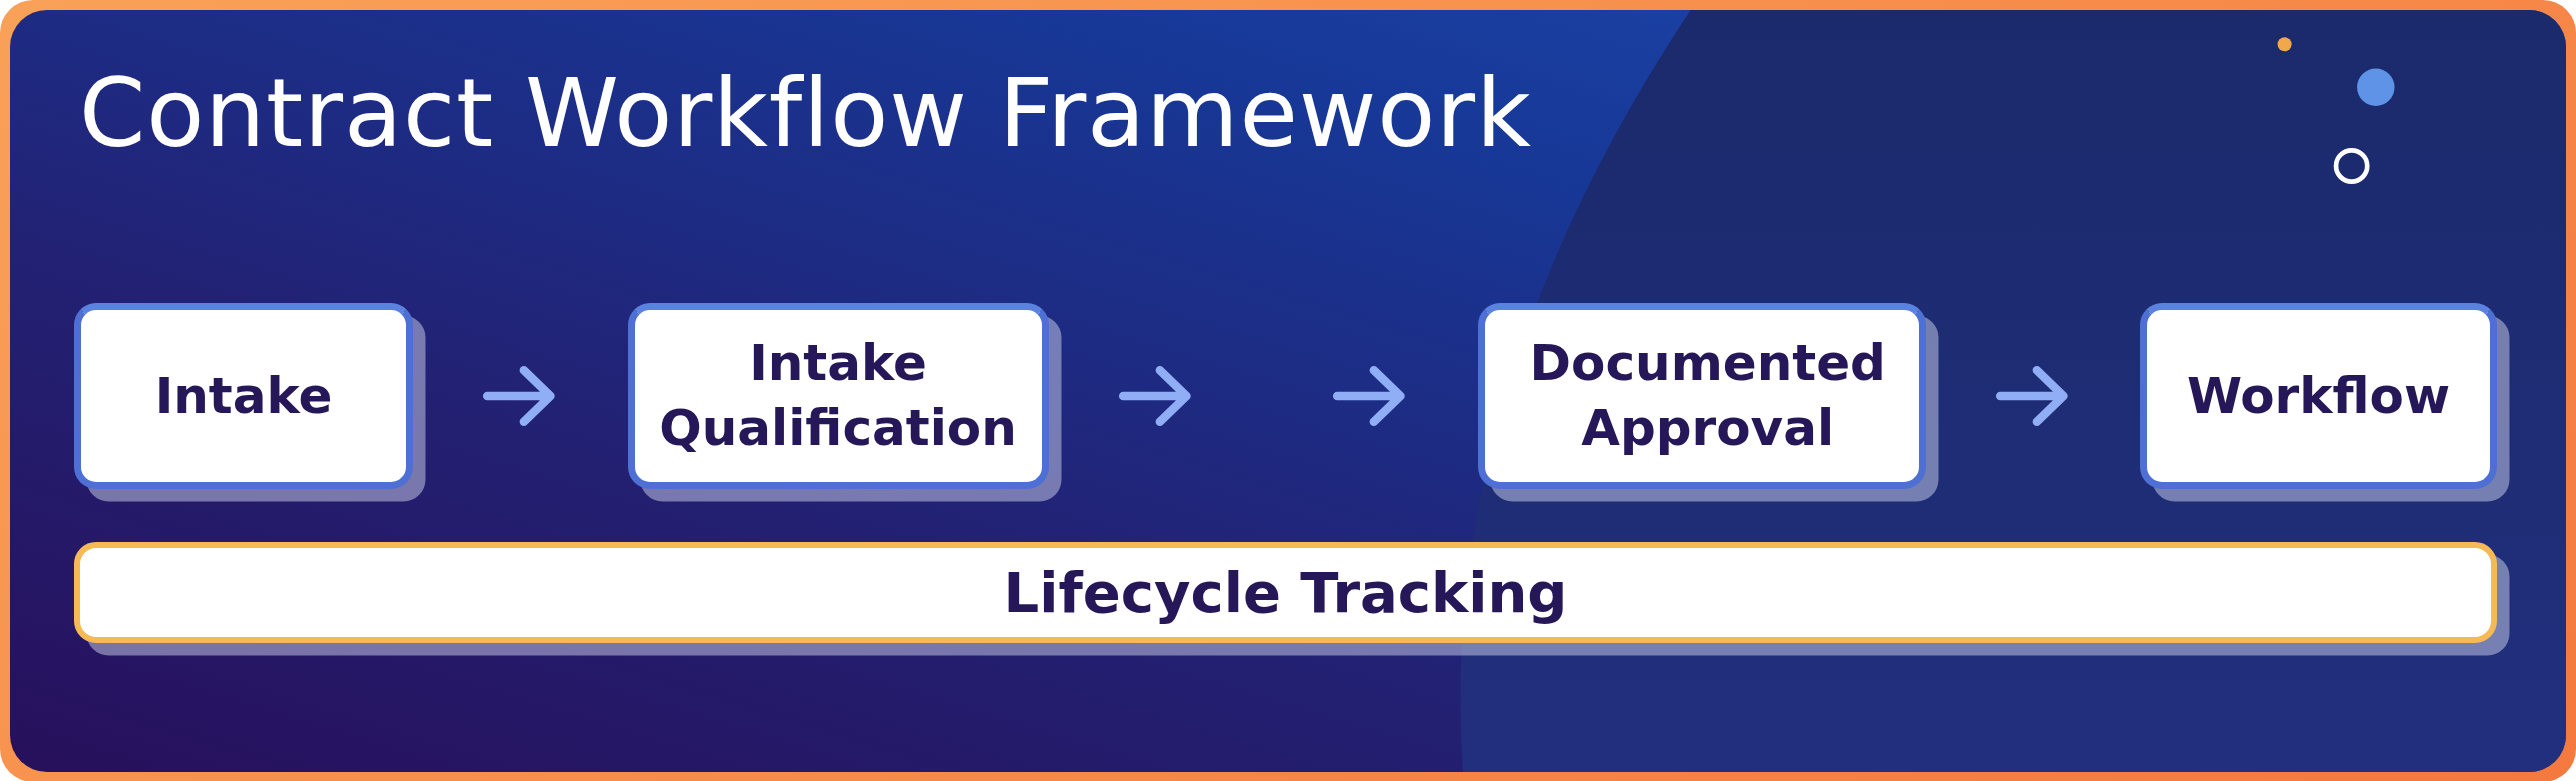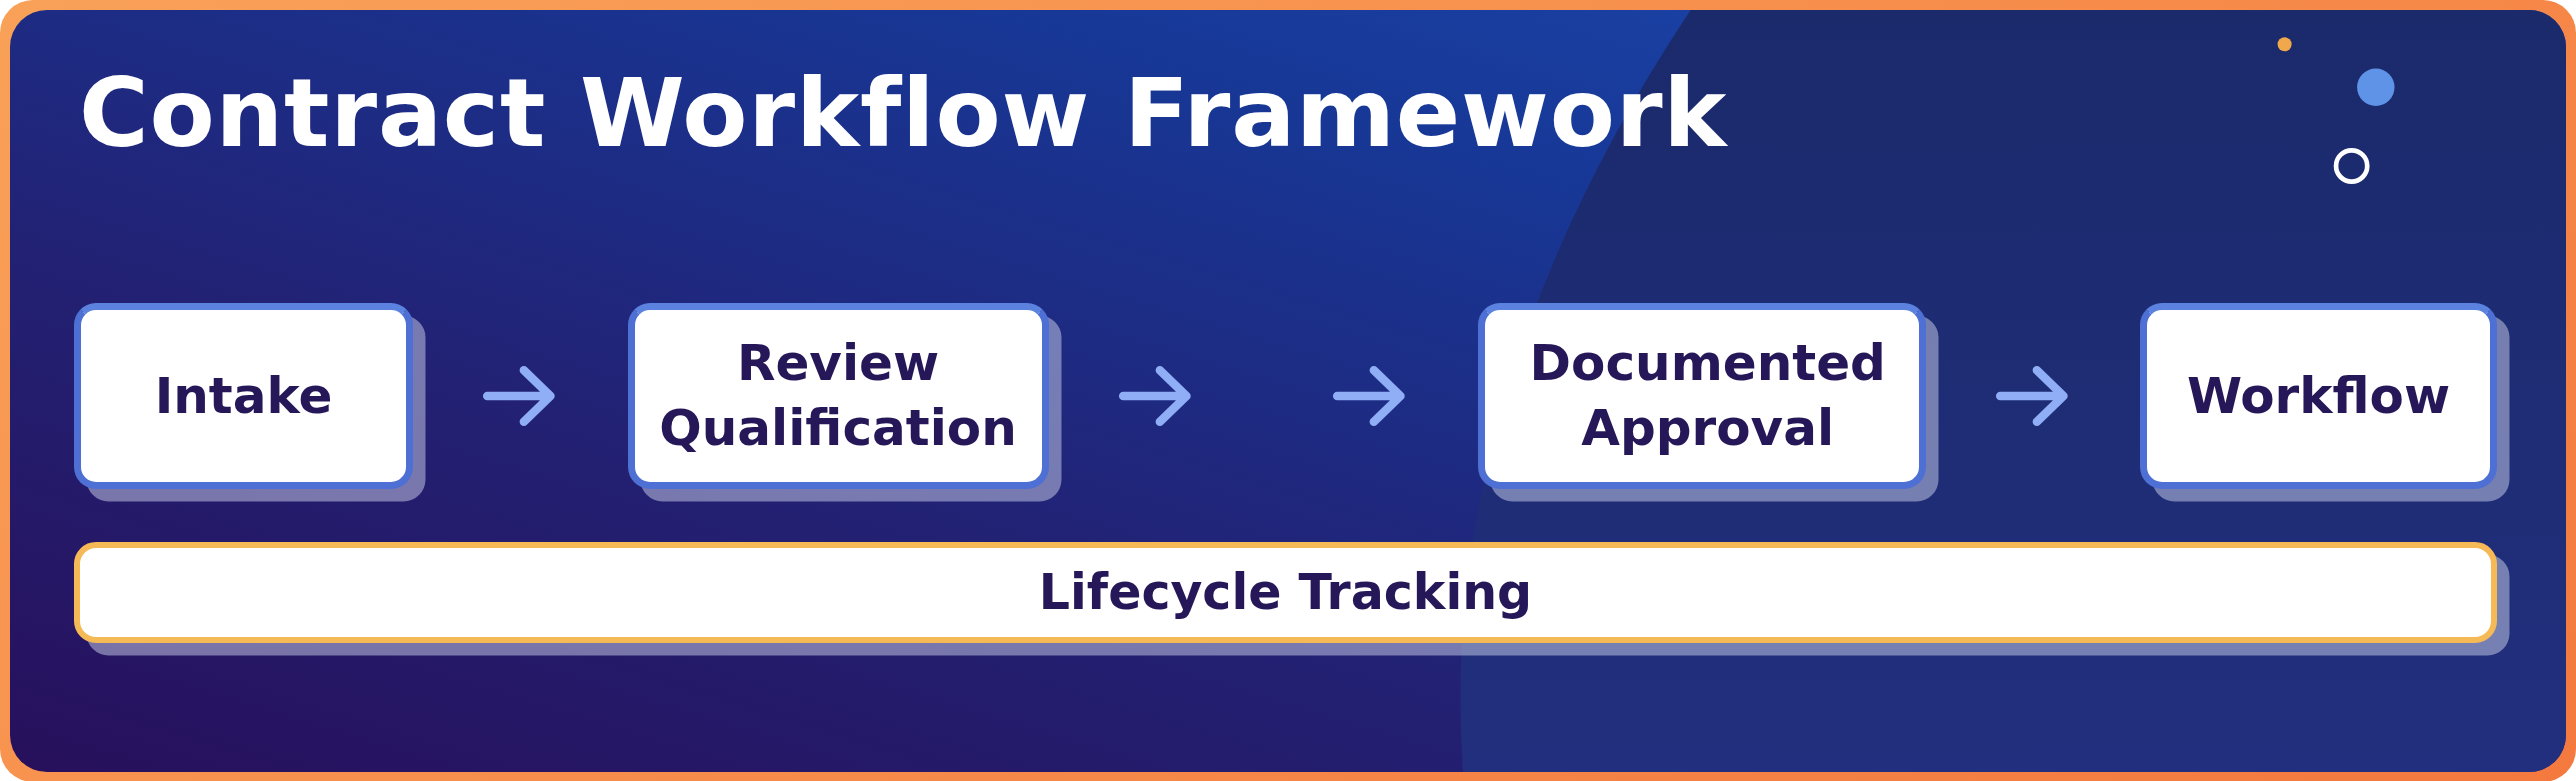--- a/index.html
+++ b/index.html
@@ -43,21 +43,21 @@
   .bg .shape { fill: url(#bgShapeGrad); }
   .bg .dot-orange { fill: var(--dot_orange, #F1A84C); }
   .bg .dot-blue   { fill: var(--dot_blue, #5E93E8); }
   .bg .ring-white { fill: none; stroke: var(--ring_white, #FFFFFF); stroke-width: 6px; }
 
   .title {
     position: absolute;
     left: 69px; top: 48px;
     margin: 0;
     font-size: 95px;
-    font-weight: bold;
+    font-weight: normal;
     letter-spacing: 0.8px;
     color: var(--title_text, #FFFFFF);
     white-space: nowrap;
   }
 
   .row {
     position: absolute;
     left: 64px; top: 293px;
     width: 2423px; height: 186px;
     display: flex;
@@ -102,21 +102,21 @@
     box-sizing: border-box;
     background: #ffffff;
     border: 6.2px solid var(--bar_border, #F5B955);
     border-radius: 22px;
     box-shadow: 12.5px 12.5px 0 var(--shadow, rgba(205,210,235,0.5));
     display: flex;
     align-items: center;
     justify-content: center;
   }
   .bar-label {
-    font-size: 49px;
+    font-size: 56px;
     font-weight: bold;
     color: var(--step_text, #261758);
   }
 </style>
 </head>
 <body style="--frame_border_start: #F9A158; --frame_border_end: #F4793F; --card_bg_top: #1E4AB2; --card_bg_bottom: #27105C; --bg_shape_top: #1A2A6B; --bg_shape_bottom: #222F7E; --step_border: #4E6FD3; --step_text: #261758; --arrow_blue: #8FAEF5; --bar_border: #F5B955; --shadow: rgba(205,210,235,0.5); --dot_orange: #F1A84C; --dot_blue: #5E93E8; --ring_white: #FFFFFF; --title_text: #FFFFFF;">
 
 <div class="frame">
   <div class="card">
 
@@ -140,21 +140,21 @@
     <span class="step-label">Intake</span>
   </div>
 
   <div class="arrow">
     <svg viewBox="0 0 100 110" aria-hidden="true">
       <path d="M8 55 H86 M55 22 L89 55 L55 88" fill="none" stroke="currentColor" stroke-width="11" stroke-linecap="round" stroke-linejoin="round"></path>
     </svg>
   </div>
 
   <div class="step" style="flex-basis: 421px; width: 421px;">
-    <span class="step-label">Review Qualification</span>
+    <span class="step-label">Intake Qualification</span>
   </div>
 
   <div class="arrow">
     <svg viewBox="0 0 100 110" aria-hidden="true">
       <path d="M8 55 H86 M55 22 L89 55 L55 88" fill="none" stroke="currentColor" stroke-width="11" stroke-linecap="round" stroke-linejoin="round"></path>
     </svg>
   </div>
 
 
   <div class="arrow">

